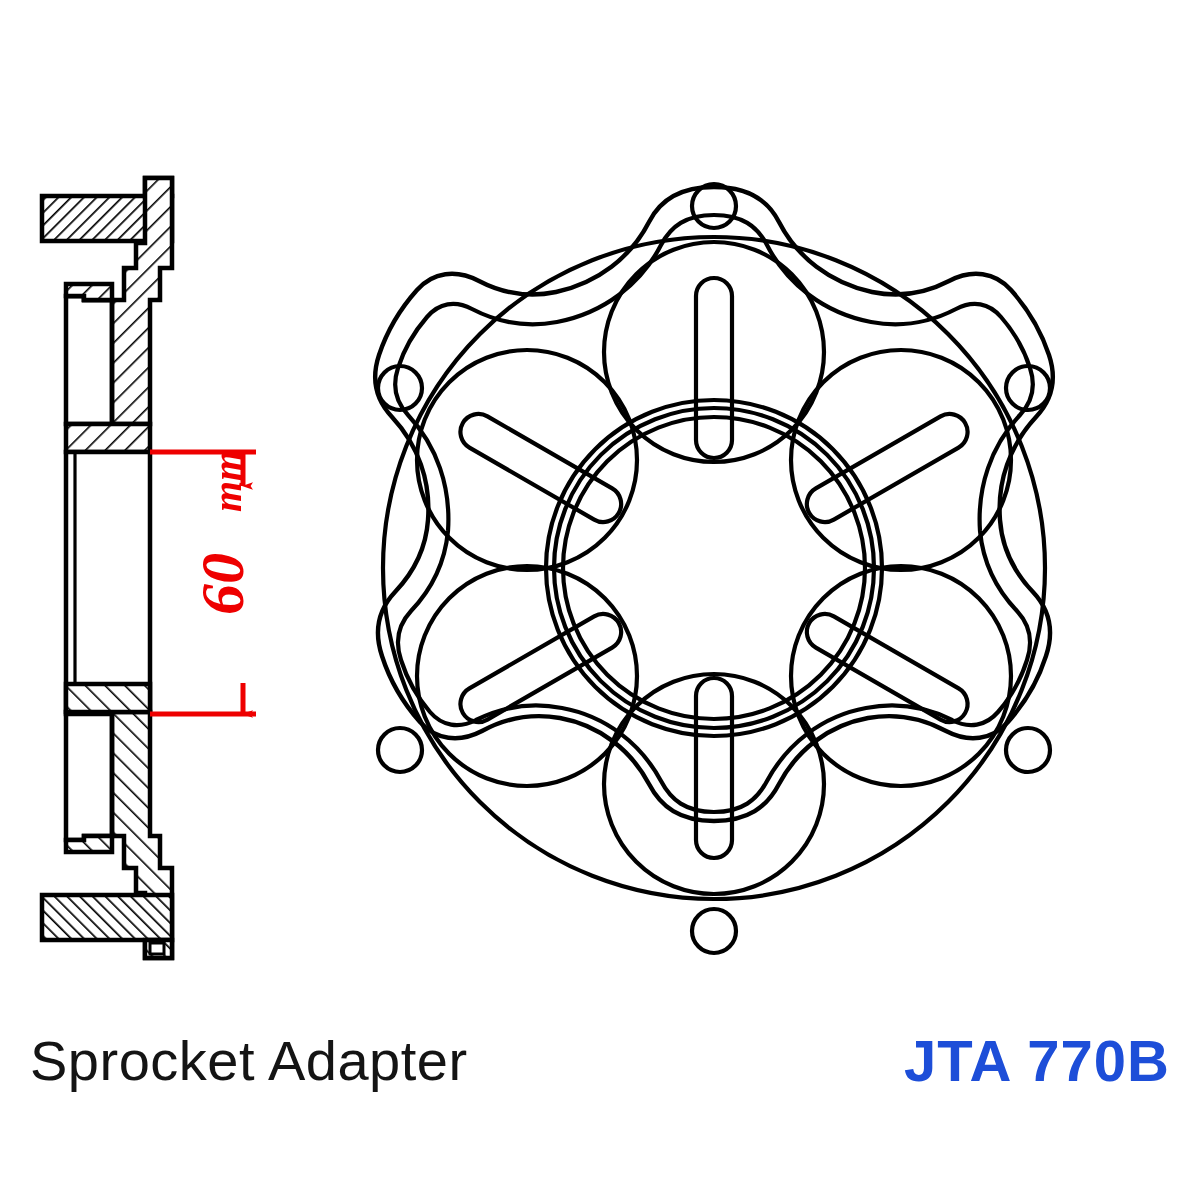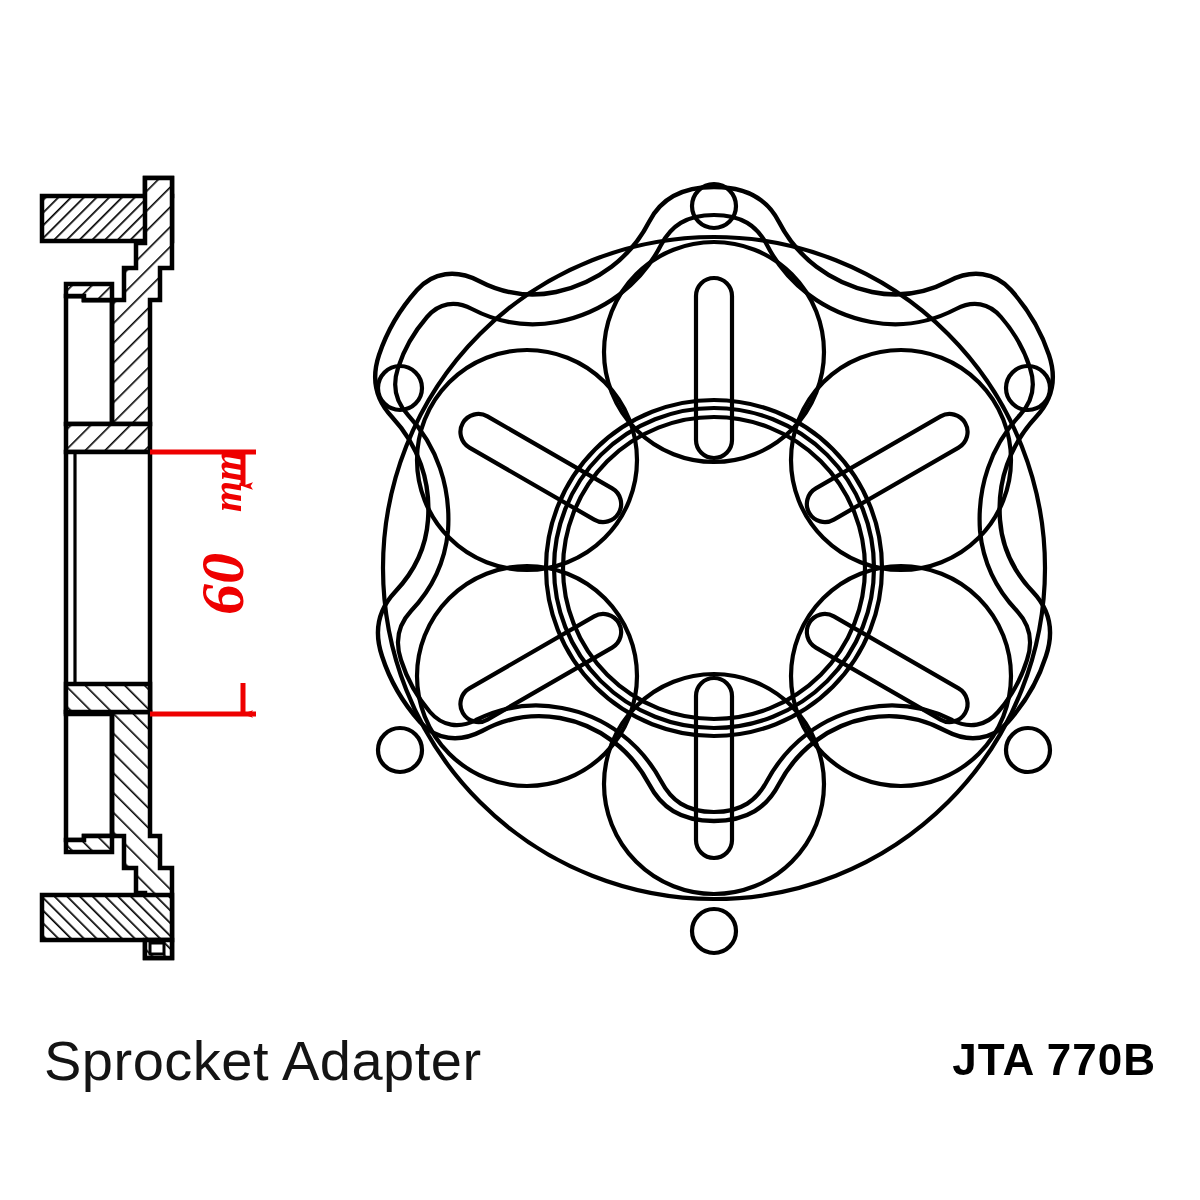--- a/index.html
+++ b/index.html
@@ -28,36 +28,36 @@
   }
   .caption-row {
     position: absolute;
     left: 0;
     top: 1010px;
     width: 1200px;
     height: 100px;
     display: flex;
     align-items: center;
     justify-content: space-between;
-    padding: 0 44px;
+    padding: 0 30px;
     box-sizing: border-box;
   }
   .caption-text {
     font-family: "Liberation Sans", sans-serif;
     font-size: 56px;
     font-weight: 400;
     color: #141414;
     letter-spacing: 0.5px;
     white-space: nowrap;
   }
   .part-number {
     font-family: "Liberation Sans", sans-serif;
-    font-size: 44px;
+    font-size: 58px;
     font-weight: 700;
-    color: #000000;
+    color: #1d4ed8;
     letter-spacing: 1px;
     white-space: nowrap;
     margin-left: 32px;
   }
 </style>
 </head>
 <body>
 
 <div id="page">
 

